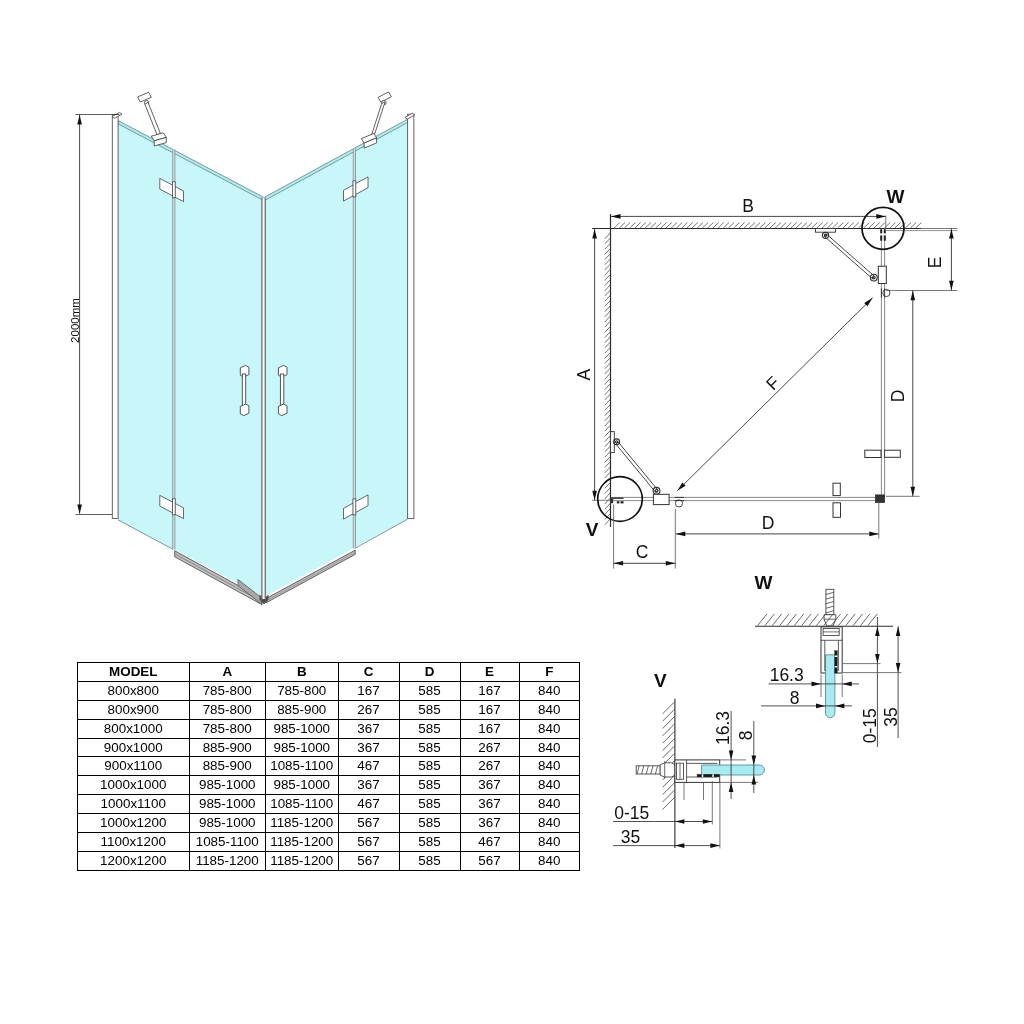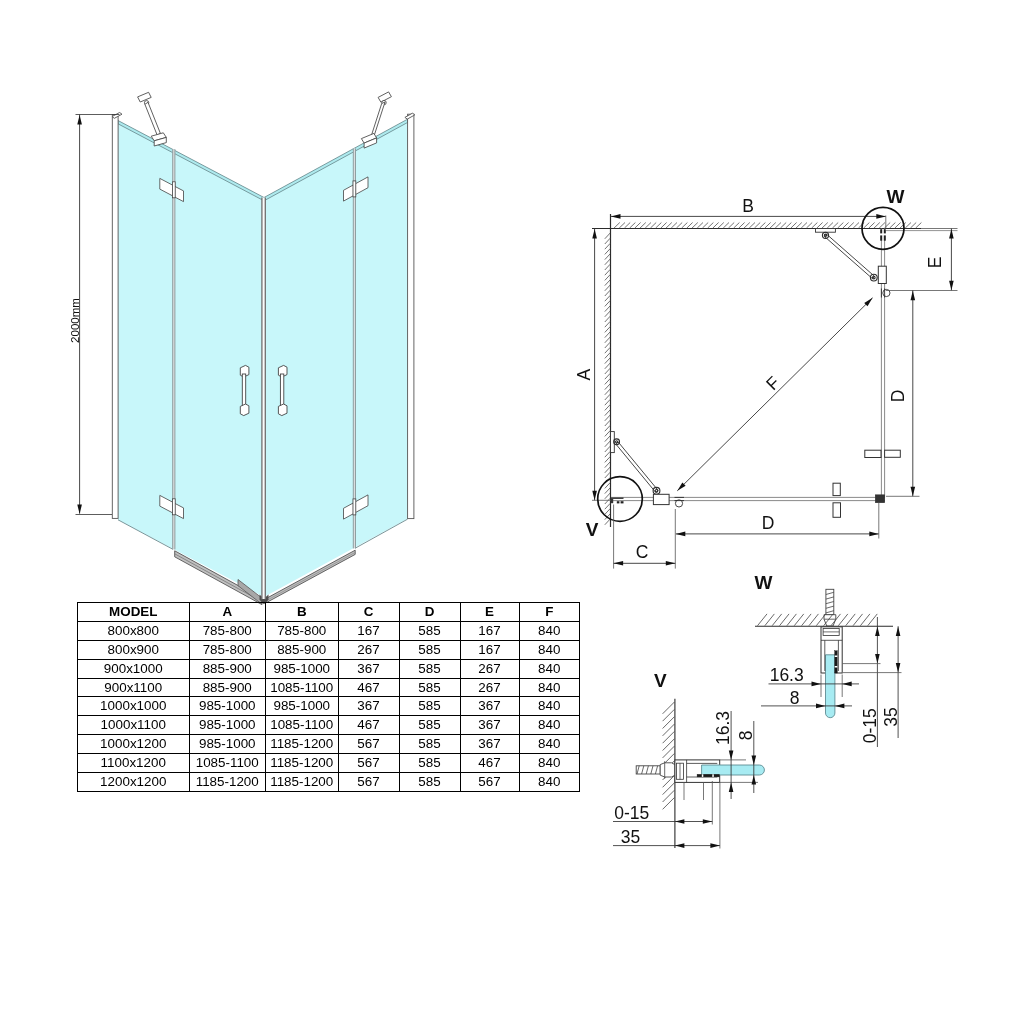--- a/index.html
+++ b/index.html
@@ -1,16 +1,16 @@
 <!DOCTYPE html>
 <html><head><meta charset="utf-8"><style>
 html,body{margin:0;padding:0;background:#fff;}
 #page{position:relative;width:1024px;height:1024px;background:#fff;font-family:"Liberation Sans",sans-serif;overflow:hidden;}
 svg text{font-family:"Liberation Sans",sans-serif;}
-table.spec{position:absolute;left:77px;top:602px;border-collapse:collapse;table-layout:fixed;font-family:"Liberation Sans",sans-serif;}
+table.spec{position:absolute;left:77px;top:662px;border-collapse:collapse;table-layout:fixed;font-family:"Liberation Sans",sans-serif;}
 table.spec td,table.spec th{border:1.9px solid #000;text-align:center;vertical-align:middle;padding:0;font-size:13.4px;height:17.9px;line-height:16px;color:#000;}
 table.spec th{font-weight:bold;}
 </style></head><body>
 <div id="page">
 <svg width="1024" height="1024" viewBox="0 0 1024 1024">
 <rect x="0" y="0" width="1024" height="1024" fill="#ffffff"></rect>
 <polygon points="118,120.5 264,197.5 264,597 118,519.8" fill="#c8f7fa" stroke="none" stroke-width="0.9"></polygon>
 <polygon points="264,197.5 407.5,119.2 407.5,518.8 264,597" fill="#c8f7fa" stroke="none" stroke-width="0.9"></polygon>
 <polygon points="118,120.5 264,197.5 264,200.8 118,123.8" fill="#aeeaee" stroke="#58757a" stroke-width="0.7"></polygon>
 <polygon points="264,197.5 407.5,119.2 407.5,122.5 264,200.8" fill="#aeeaee" stroke="#58757a" stroke-width="0.7"></polygon>
@@ -408,20 +408,29 @@
 <tr>
           <td>800x900</td>
           <td>785-800</td>
           <td>885-900</td>
           <td>267</td>
           <td>585</td>
           <td>167</td>
           <td>840</td>
         </tr>
 <tr>
+          <td>800x1000</td>
+          <td>785-800</td>
+          <td>985-1000</td>
+          <td>367</td>
+          <td>585</td>
+          <td>167</td>
+          <td>840</td>
+        </tr>
+<tr>
           <td>900x1000</td>
           <td>885-900</td>
           <td>985-1000</td>
           <td>367</td>
           <td>585</td>
           <td>267</td>
           <td>840</td>
         </tr>
 <tr>
           <td>900x1100</td>

